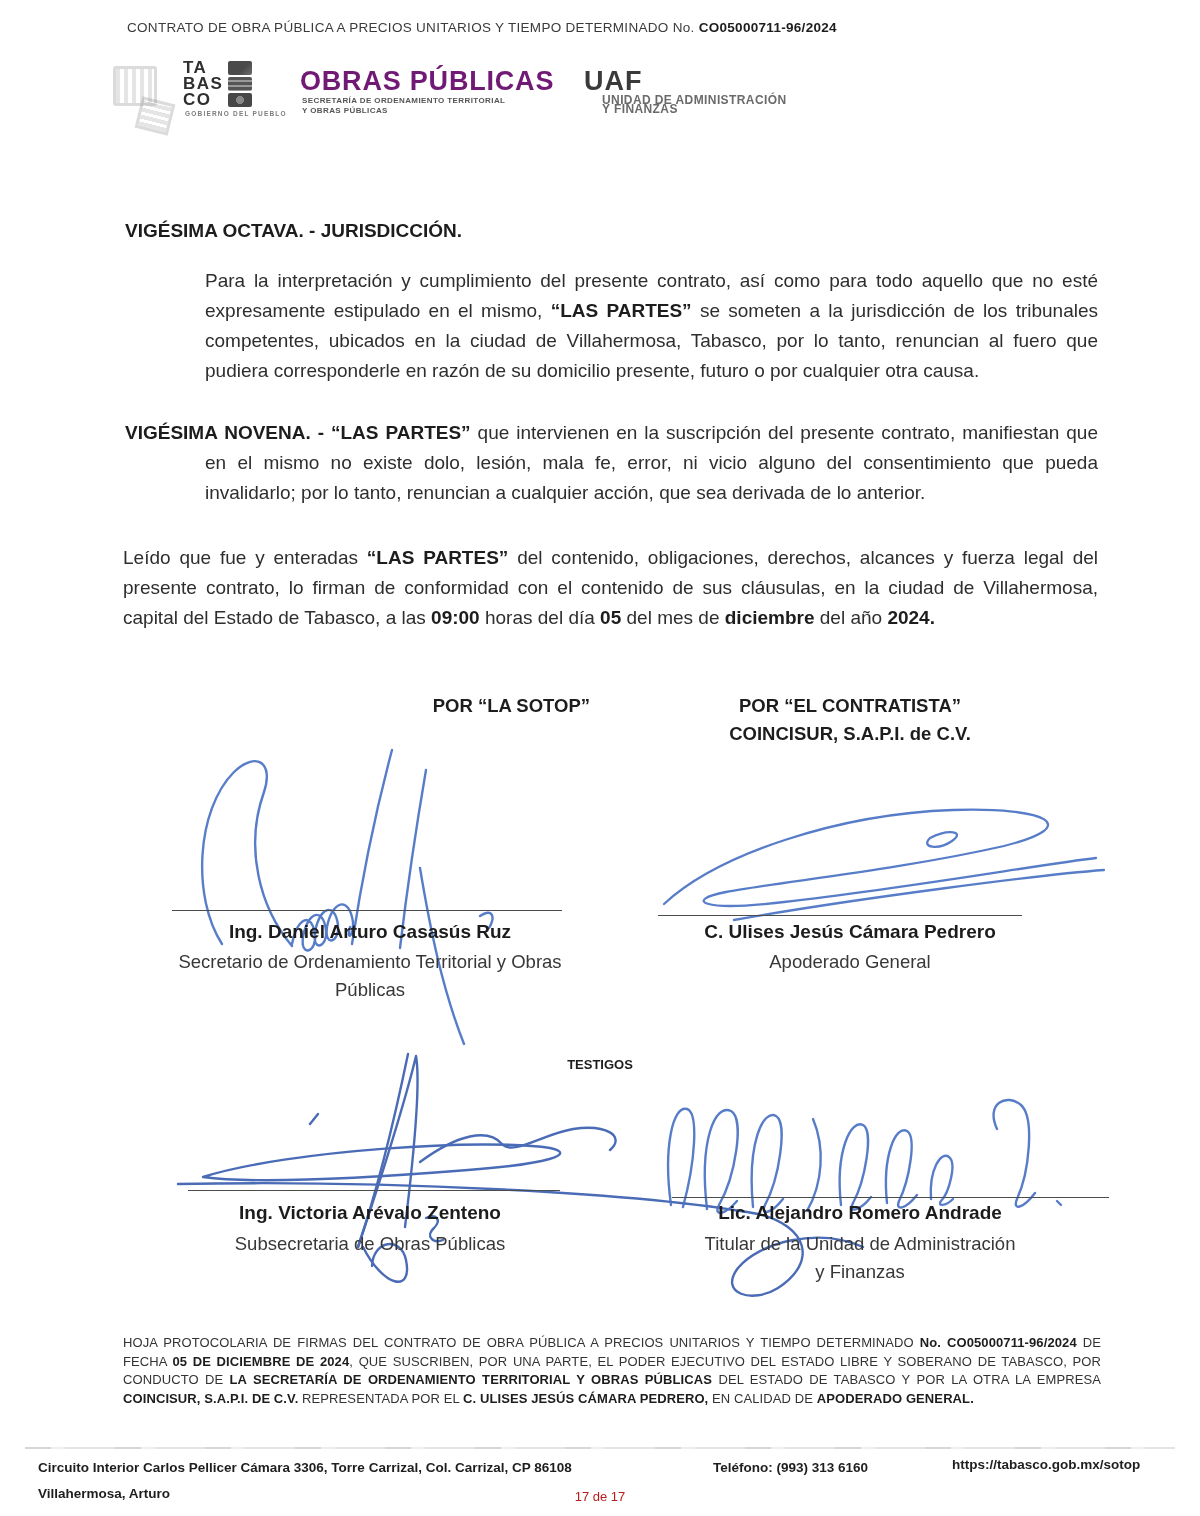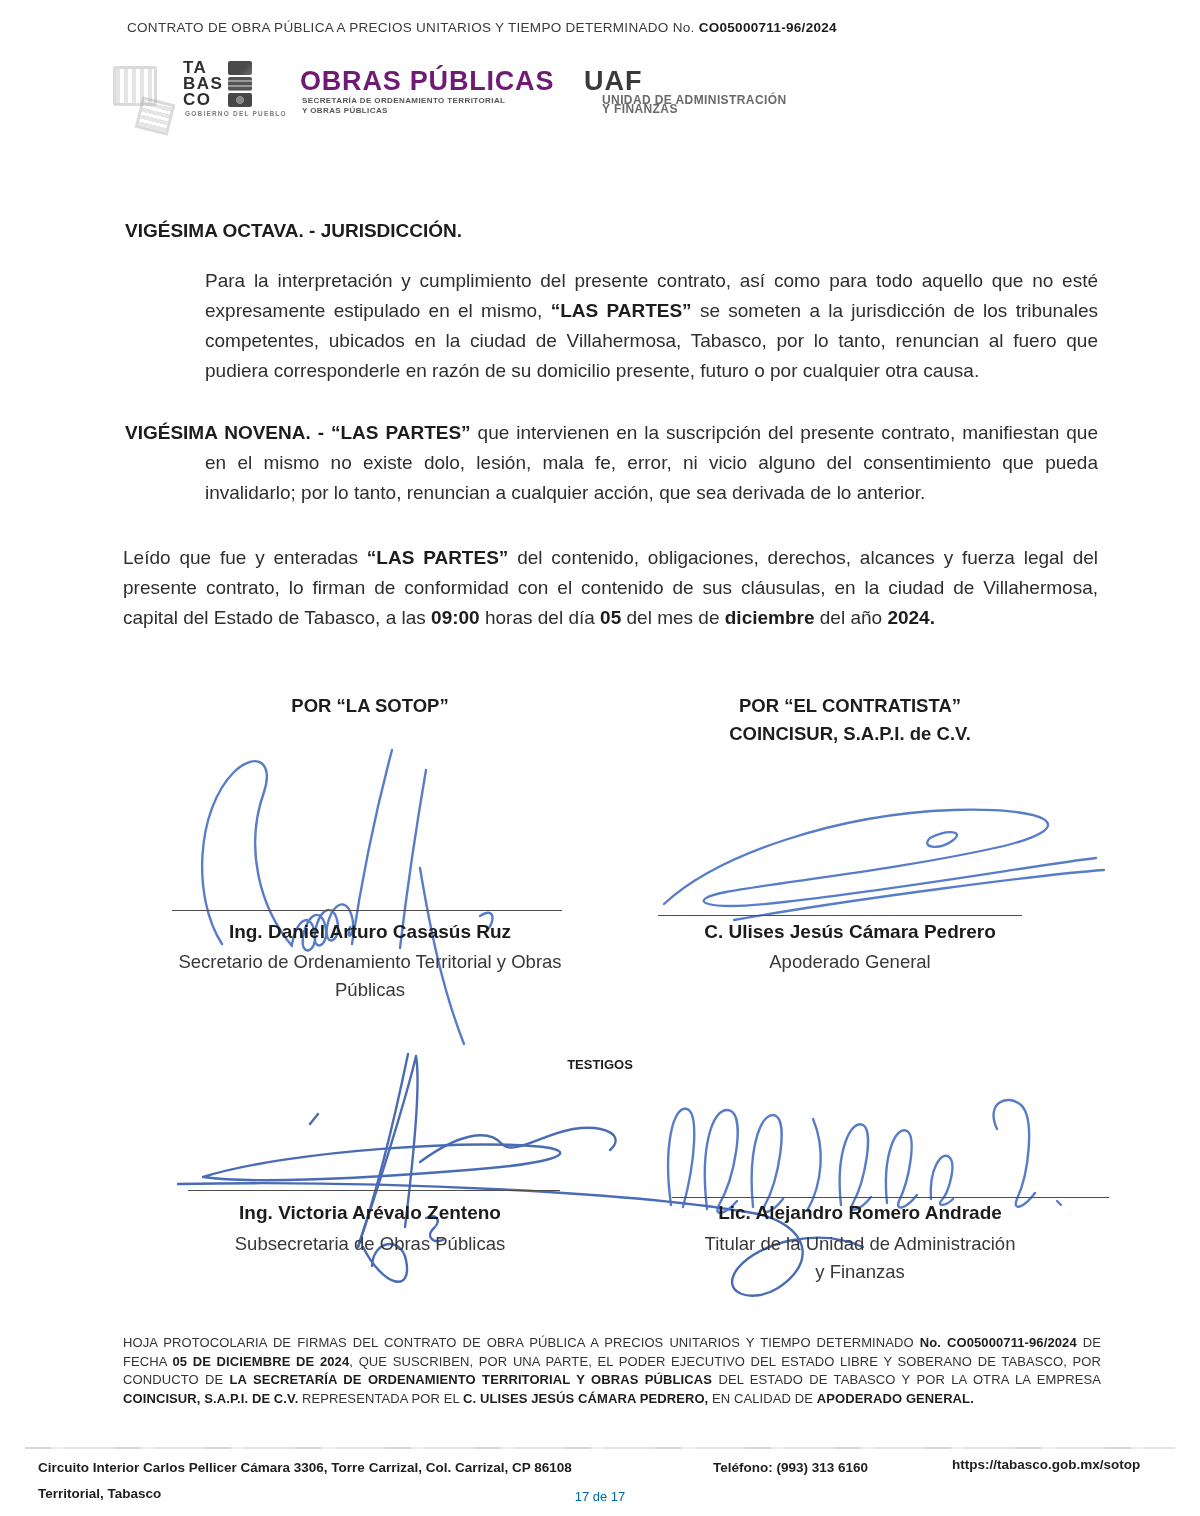--- a/index.html
+++ b/index.html
@@ -37,21 +37,21 @@
   .para { position:absolute; margin:0; font-size:19px; line-height:30px;
     text-align:justify; text-align-last:left; -moz-text-align-last:left; color:#2e2e2e; }
   .pos-p1 { top:142px; left:205px; width:893px; }
   .heading { position:absolute; top:220px; left:125px; font-size:19px; font-weight:700; color:#1d1d1d; }
   .pos-p2 { top:266px; left:205px; width:893px; }
   .pos-c29 { top:418px; left:125px; width:973px; padding-left:80px; text-indent:-80px; box-sizing:border-box; }
   .pos-closing { top:543px; left:123px; width:975px; }
 
   
   .sig-title { position:absolute; font-size:18.5px; font-weight:700; color:#1d1d1d; text-align:center; }
-  .t-sotop { top:695px; left:150px; width:440px; }
+  .t-sotop { top:695px; left:150px; width:440px;text-align:right; }
   .t-contr { top:695px; left:630px; width:440px; }
   .t-contr2 { top:723px; left:630px; width:440px; }
   .sig-svg { position:absolute; overflow:visible; }
   .sig-line { position:absolute; border-top:1.3px solid #4c4c4c; height:0; }
   .l-sotop { top:910px; left:172px; width:390px; }
   .l-contr { top:915px; left:658px; width:364px; }
   .l-test1 { top:1190px; left:188px; width:372px; }
   .l-test2 { top:1197px; left:672px; width:437px; }
   .sig-name { position:absolute; font-size:19px; font-weight:700; color:#1c1c1c; text-align:center; }
   .sig-role { position:absolute; font-size:18.5px; color:#383838; text-align:center; line-height:28px; }
@@ -71,21 +71,21 @@
     font-size:13px; line-height:18.5px; letter-spacing:.1px; color:#333;
     text-align:justify; text-align-last:left; -moz-text-align-last:left; }
   .divider { position:absolute; top:1447px; left:25px; width:1150px; height:2px; opacity:.4;
     background:repeating-linear-gradient(90deg,#9a9a9a 0 26px, #d5d5d5 26px 40px, #bbb 40px 90px); }
   .foot { position:absolute; font-size:13.5px; font-weight:700; color:#1e1e1e; }
   .f-addr1 { top:1460px; left:38px; }
   .f-addr2 { top:1486px; left:38px; }
   .f-phone { top:1460px; left:713px; }
   .f-url   { top:1457px; left:952px; }
   .f-page  { position:absolute; top:1489px; left:0; width:1200px; text-align:center;
-    font-size:13px; font-weight:400; color:#0369a1; }
+    font-size:13px; font-weight:400; color:#b91c1c; }
 
   svg path { fill:none; stroke-linecap:round; stroke-linejoin:round; }
 </style>
 </head>
 <body>
 
 <div class="page">
 
   <div class="top-line">
     <span>CONTRATO DE OBRA PÚBLICA A PRECIOS UNITARIOS Y TIEMPO DETERMINADO No. </span><span class="b">CO05000711-96/2024</span>
@@ -191,18 +191,18 @@
   <div class="sig-role r-test2">
     <div>Titular de la Unidad de Administración</div>
     <div>y Finanzas</div>
   </div>
 
   <p class="legal"><span>HOJA PROTOCOLARIA DE FIRMAS DEL CONTRATO DE OBRA PÚBLICA A PRECIOS UNITARIOS Y TIEMPO DETERMINADO </span><span class="b">No. CO05000711-96/2024</span><span> DE FECHA </span><span class="b">05 DE DICIEMBRE DE 2024</span><span>, QUE SUSCRIBEN, POR UNA PARTE, EL PODER EJECUTIVO DEL ESTADO LIBRE Y SOBERANO DE TABASCO, POR CONDUCTO DE </span><span class="b">LA SECRETARÍA DE ORDENAMIENTO TERRITORIAL Y OBRAS PÚBLICAS</span><span> DEL ESTADO DE TABASCO Y POR LA OTRA LA EMPRESA </span><span class="b">COINCISUR, S.A.P.I. DE C.V.</span><span> REPRESENTADA POR EL </span><span class="b">C. ULISES JESÚS CÁMARA PEDRERO,</span><span> EN CALIDAD DE </span><span class="b">APODERADO GENERAL.</span></p>
 
   <div class="divider"></div>
 
   <div class="foot f-addr1">Circuito Interior Carlos Pellicer Cámara 3306, Torre Carrizal, Col. Carrizal, CP 86108</div>
-  <div class="foot f-addr2">Territorial, Tabasco</div>
+  <div class="foot f-addr2">Villahermosa, Arturo</div>
   <div class="foot f-phone">Teléfono: (993) 313 6160</div>
   <div class="foot f-url">https://tabasco.gob.mx/sotop</div>
   <div class="f-page">17 de 17</div>
 
 </div>
 
 </body></html>

